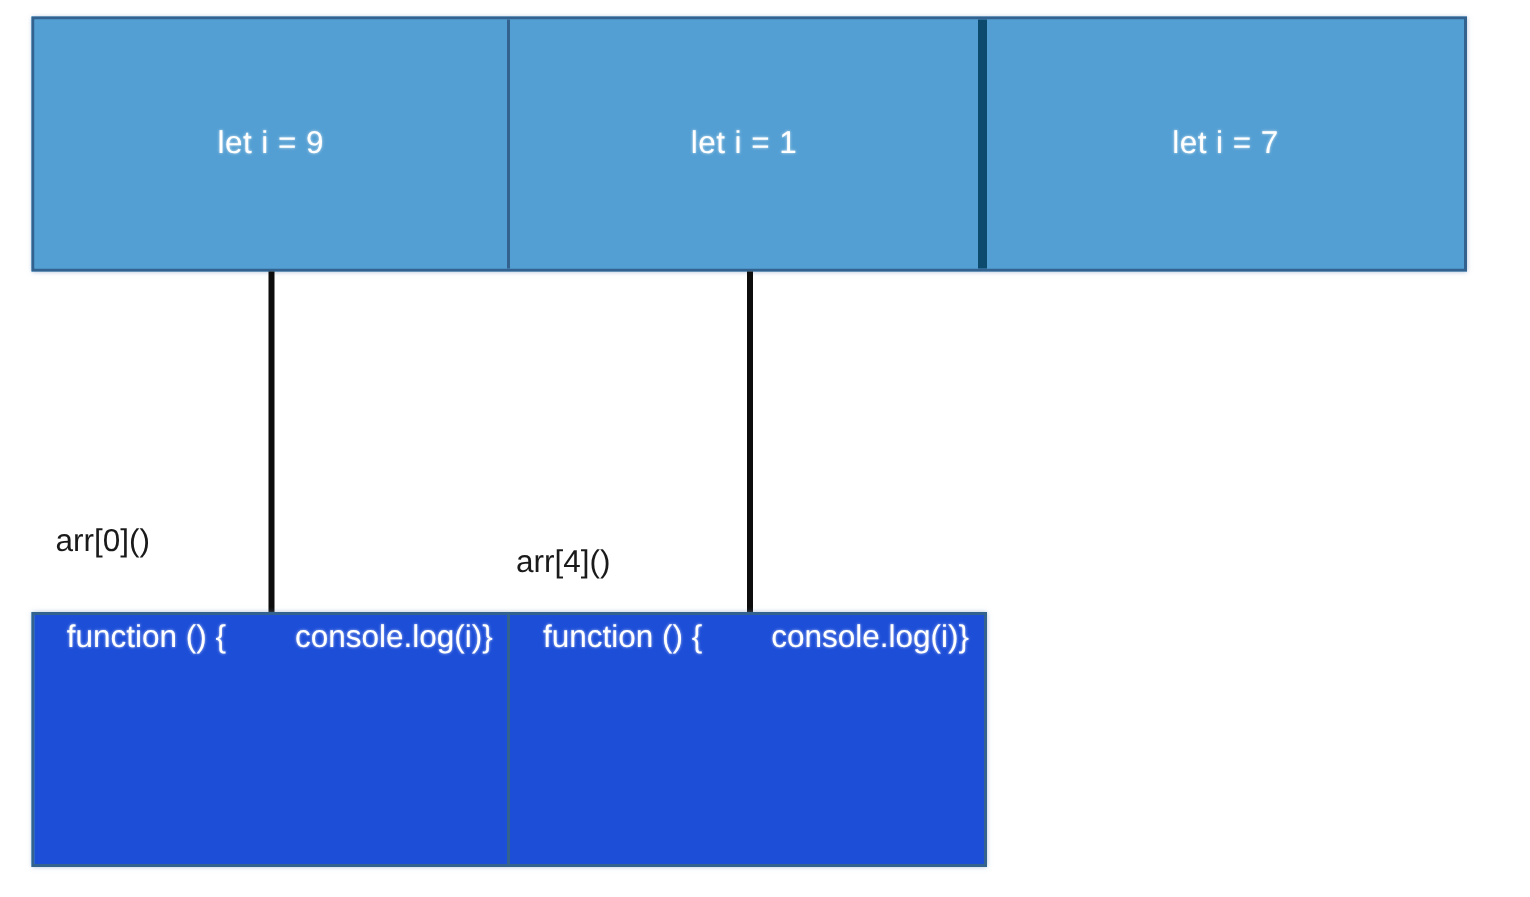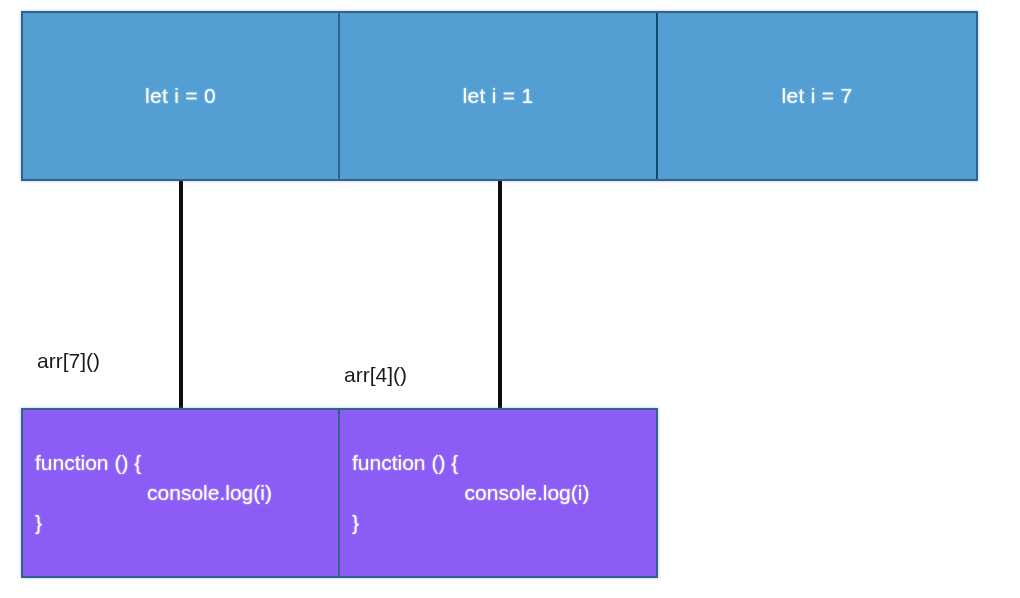--- a/index.html
+++ b/index.html
@@ -40,45 +40,44 @@
     display: flex;
     align-items: center;
     justify-content: center;
     background: #539fd3;
     color: #ffffff;
     font-size: 21px;
     letter-spacing: 0.3px;
     text-shadow: 0 0 2px rgba(255,255,255,0.75);
   }
   .scope-cell.c0 { width: 317px; border-right: 2px solid #33628f; }
-  .scope-cell.c1 { width: 318px; border-right: 2px solid #0c4a6e; }
+  .scope-cell.c1 { width: 318px; border-right: 6px solid #0c4a6e; }
   .scope-cell.c2 { flex: 1 1 auto; }
 
   
   .closure-row {
     position: absolute;
     left: 21px;
     top: 408px;
     width: 637px;
     height: 170px;
     display: flex;
     box-sizing: border-box;
     border: 2px solid #33628f;
     background: #539fd3;
     box-shadow: 0 0 3px rgba(120,150,190,0.55);
   }
   .closure-cell {
     position: relative;
     height: 100%;
     box-sizing: border-box;
     display: flex;
-    flex-direction: column;
     justify-content: center;
     padding-left: 12px;
-    background: #8b5cf6;
+    background: #1d4ed8;
     color: #ffffff;
     font-size: 21px;
     line-height: 1.42;
     text-shadow: 0 0 2px rgba(255,255,255,0.7);
     white-space: pre;
   }
   .closure-cell.f0 { width: 317px; border-right: 2px solid #33628f; }
   .closure-cell.f1 { flex: 1 1 auto; }
   .code-line { display: block; }
   .code-line.indent { padding-left: 46px; text-align: center; }
@@ -102,35 +101,35 @@
   .edge-label.l0 { left: 37px; top: 349px; }
   .edge-label.l1 { left: 344px; top: 363px; }
 </style>
 </head>
 <body>
 
 <div id="diagram">
 
   <div class="scope-row">
     <div class="scope-cell c0">
-      <span>let i = 0</span>
+      <span>let i = 9</span>
     </div>
     <div class="scope-cell c1">
       <span>let i = 1</span>
     </div>
     <div class="scope-cell c2">
       <span>let i = 7</span>
     </div>
   </div>
 
   <div class="connector k0"></div>
 
   <div class="connector k1"></div>
 
-  <div class="edge-label l0">arr[7]()</div>
+  <div class="edge-label l0">arr[0]()</div>
   <div class="edge-label l1">arr[4]()</div>
 
   <div class="closure-row">
     <div class="closure-cell f0">
       <span class="code-line">function () {</span>
       <span class="code-line indent">console.log(i)</span>
       <span class="code-line">}</span>
     </div>
     <div class="closure-cell f1">
       <span class="code-line">function () {</span>

